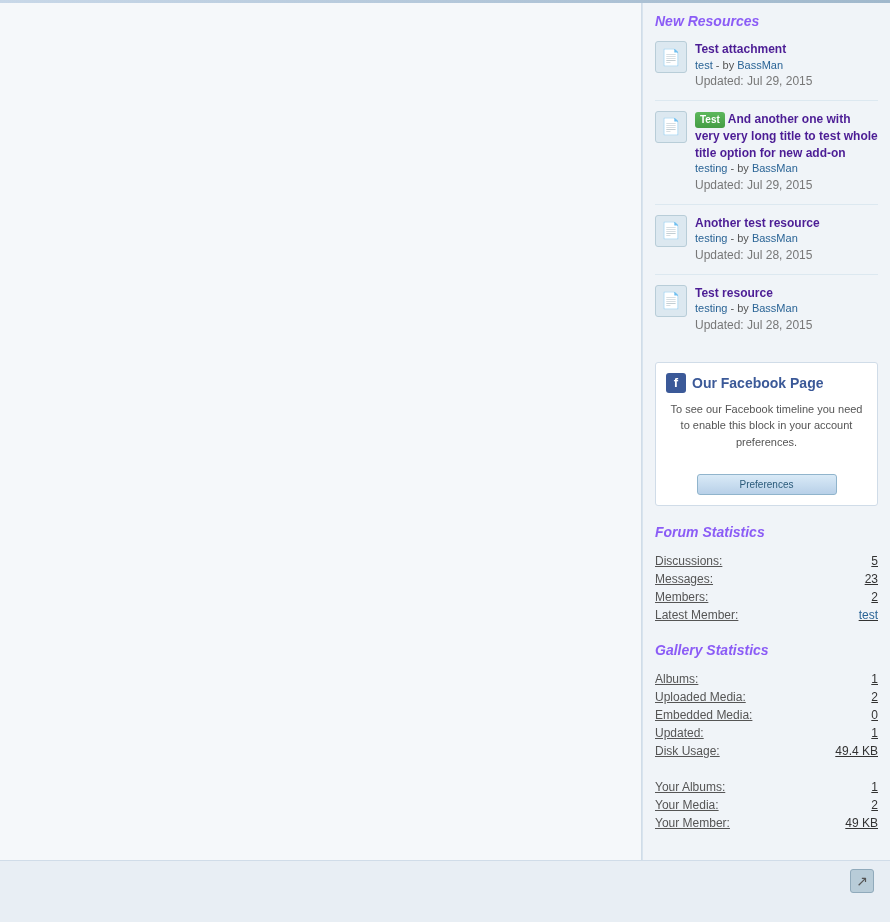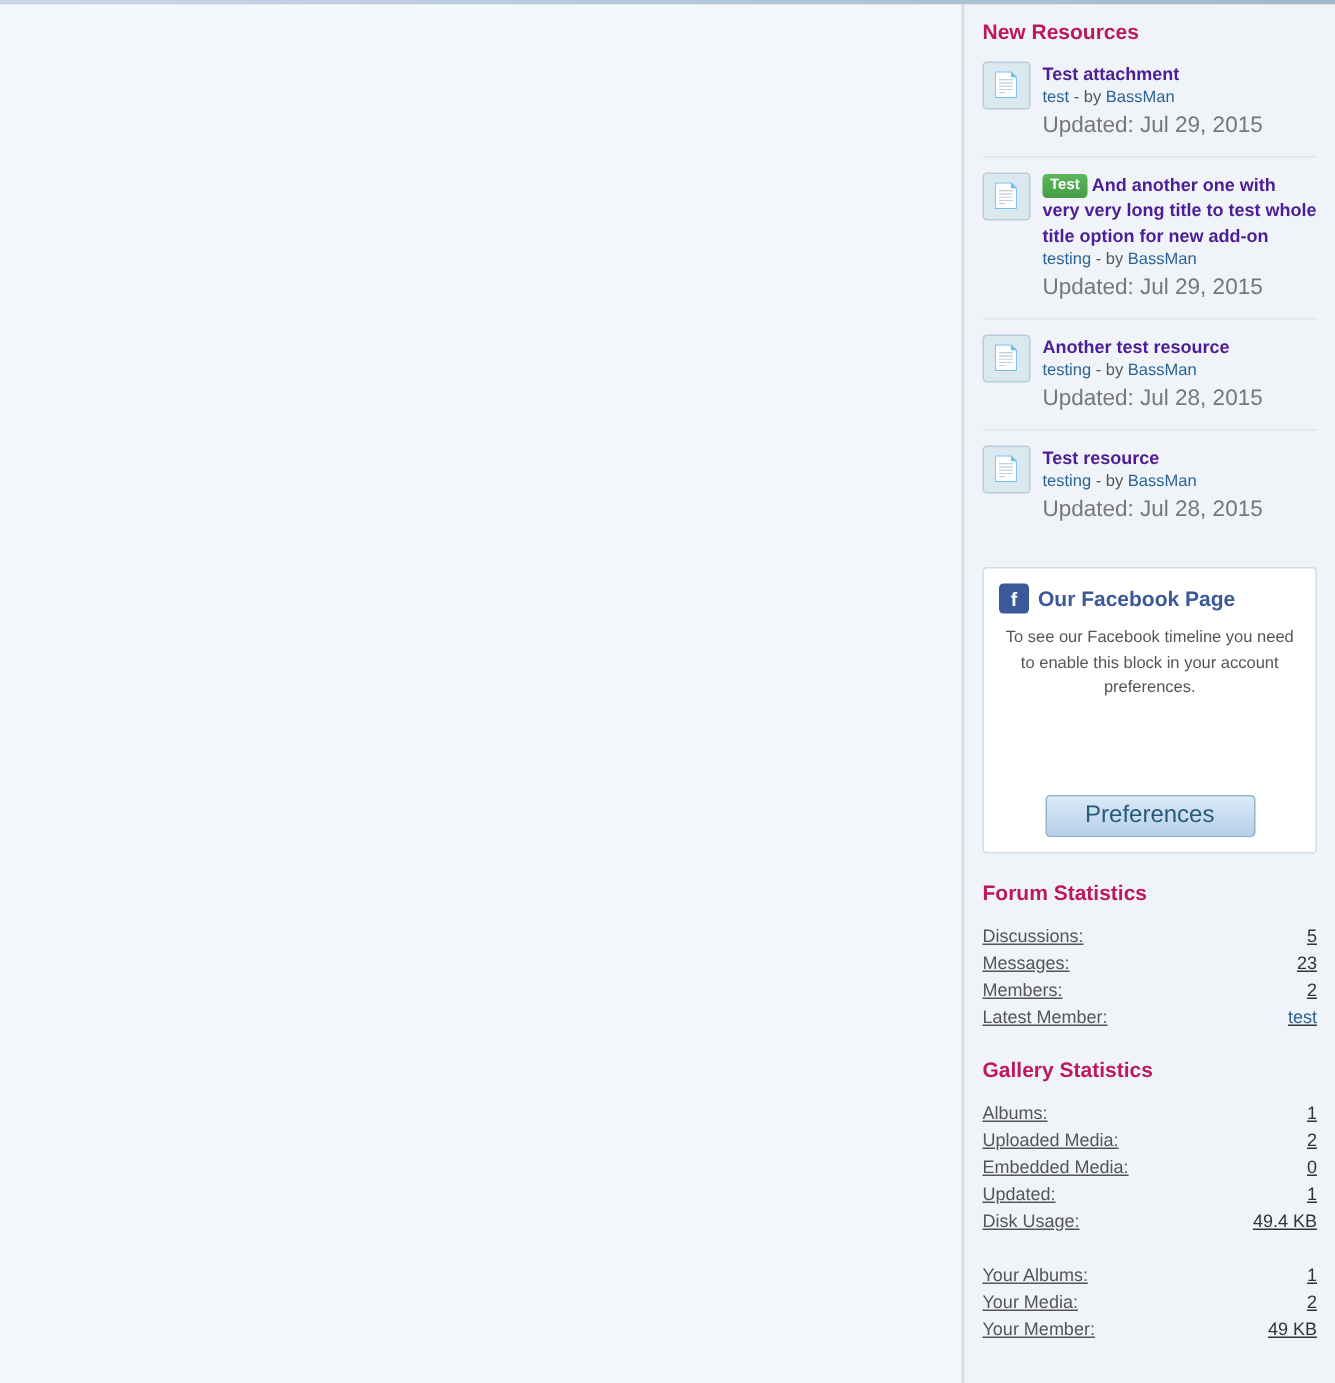--- a/index.html
+++ b/index.html
@@ -21,25 +21,26 @@
 
     .right-sidebar {
       width: 248px;
       background: #f0f4f8;
       padding: 10px 12px;
       border-left: 1px solid #d8e4ee;
     }
 
     
     .section-title {
-      color: #be185d;
+      color: #8b5cf6;
       font-size: 14px;
       font-weight: bold;
       margin-bottom: 8px;
       padding-bottom: 4px;
+      font-style: italic;
     }
 
     
     .new-resources {
       margin-bottom: 18px;
     }
 
     .resource-item {
       display: flex;
       align-items: flex-start;
@@ -97,21 +98,21 @@
       font-size: 11px;
     }
 
     .resource-category a {
       color: #2a6496;
       text-decoration: none;
     }
 
     .resource-updated {
       color: #777;
-      font-size: 15px;
+      font-size: 12px;
     }
 
     
     .facebook-section {
       margin-bottom: 18px;
       background: white;
       border: 1px solid #d0dce8;
       border-radius: 3px;
       padding: 10px;
       text-align: center;
@@ -147,26 +148,25 @@
       line-height: 1.5;
       margin-bottom: 24px;
     }
 
     .preferences-btn {
       display: inline-block;
       background: linear-gradient(to bottom, #d9eaf7, #b8d0e8);
       border: 1px solid #90b4cc;
       border-radius: 3px;
       color: #2a5a7a;
-      font-size: 16px;
+      font-size: 10px;
       padding: 4px 16px;
       cursor: pointer;
       text-align: center;
       width: 140px;
-      margin-top: 39px;
     }
 
     
     .stats-section {
       margin-bottom: 18px;
     }
 
     .stats-table {
       width: 100%;
       border-collapse: collapse;

